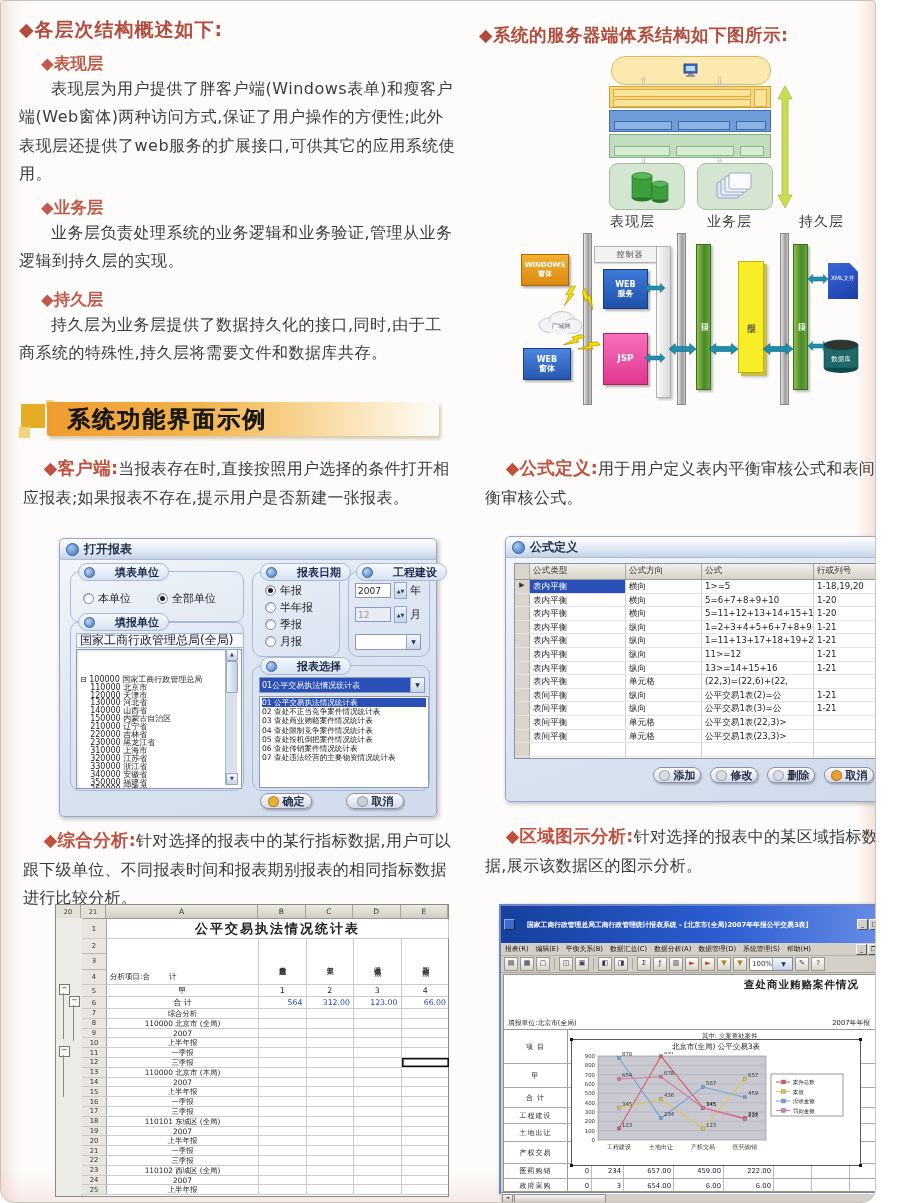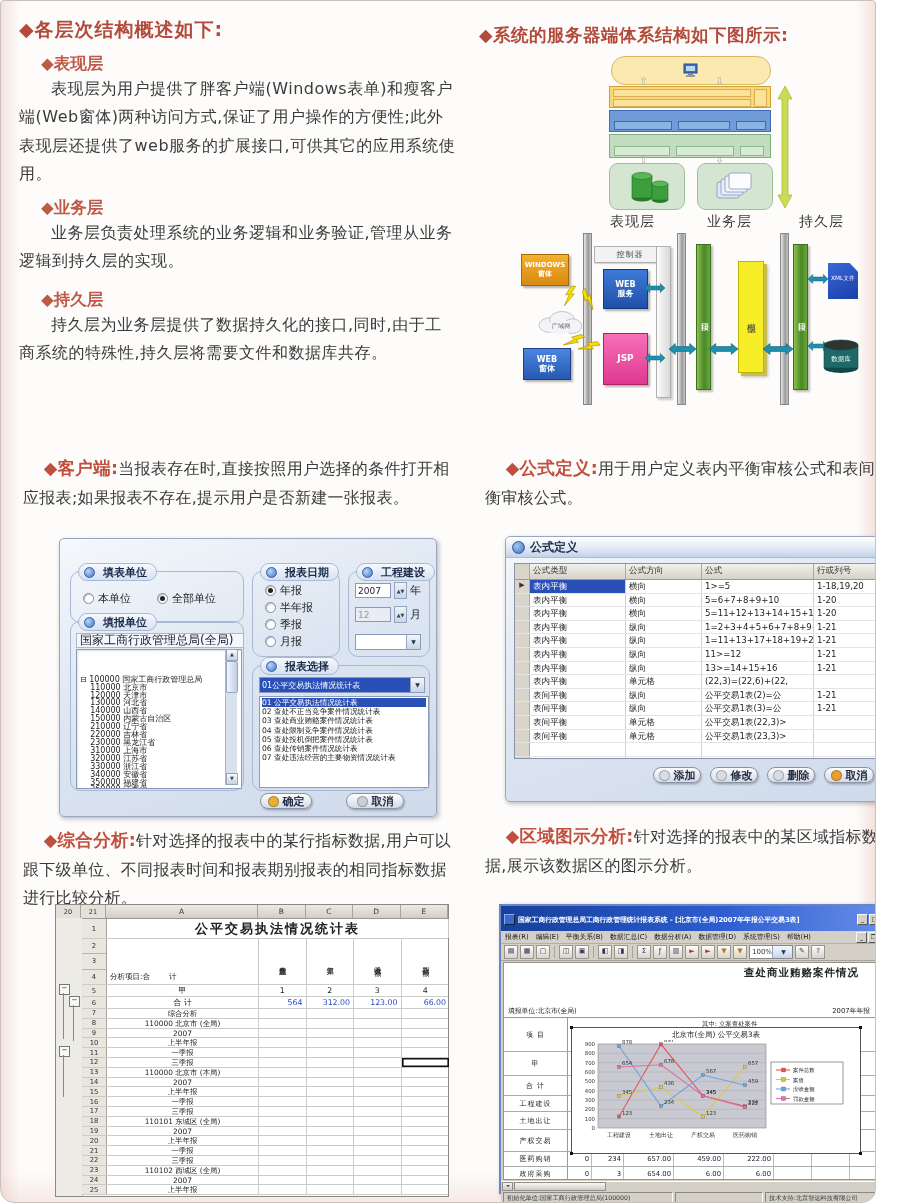--- a/index.html
+++ b/index.html
@@ -28,21 +28,21 @@
   .bsq{position:absolute;}
   
   .dlg{position:absolute;background:linear-gradient(160deg,#f5f8fc,#dde6f2 45%,#cfdaeb);
     border:1px solid #98a6c0;border-radius:5px;box-shadow:1.5px 2px 4px rgba(40,50,80,.3);}
   .dlg-tb{height:20px;background:linear-gradient(180deg,#ffffff,#e2eaf5 55%,#c4d2e8);
     border-bottom:1px solid #aebcd2;border-radius:5px 5px 0 0;display:flex;align-items:center;
     padding:0 6px;font-size:12px;font-weight:bold;color:#223048;gap:5px;}
   .ticon{width:11px;height:11px;border-radius:50%;background:radial-gradient(circle at 35% 35%,#a6c8f0,#3a6fc0);border:1px solid #2a5aa0;}
   .grp{position:absolute;border:1px solid #a9b9d4;border-radius:10px;}
   .grp-h{position:absolute;top:-9px;left:7px;height:16px;background:linear-gradient(180deg,#f6f9fd,#d6e1f1);
-    border:1px solid #a9b9d4;border-radius:9px;display:flex;align-items:center;gap:8px;
+    border:1px solid #a9b9d4;border-radius:9px;display:flex;align-items:center;gap:20px;
     padding:0 9px 0 5px;font-size:11px;font-weight:bold;color:#1a2a4a;white-space:nowrap;}
   .gdot{width:9px;height:9px;border-radius:50%;background:radial-gradient(circle at 35% 35%,#bcd6f4,#3f73c2);border:1px solid #3362ad;flex:none;}
   .radio{display:flex;align-items:center;gap:4px;font-size:11px;color:#222;height:17px;}
   .rc{width:9px;height:9px;border-radius:50%;background:#fff;border:1px solid #7a8aa8;box-shadow:inset 1px 1px 1px rgba(0,0,0,.25);position:relative;flex:none;}
   .radio.sel .rc::after{content:"";position:absolute;inset:2px;background:#222;border-radius:50%;}
   .orgbox{position:absolute;background:#f4f7fb;border:1px solid #aab8d0;font-size:12px;color:#223;
     display:flex;align-items:center;padding:0 3px;overflow:hidden;white-space:nowrap;}
   .tree{position:absolute;background:#fff;border:1px solid #8a9ab8;box-shadow:inset 1px 1px 2px rgba(0,0,0,.12);
     font-size:8px;color:#222;overflow:hidden;padding:2px 1px 0 3px;line-height:7.9px;white-space:pre;}
   .vsb{position:absolute;width:11px;background:#d8e0ee;border-left:1px solid #aab4cc;}
@@ -103,21 +103,21 @@
     display:flex;align-items:center;justify-content:center;}
   .sr.r5,.sr.r6{height:12px;font-size:7.8px;}
   .sr.r5 .ca,.sr.r5 .ce{display:flex;align-items:center;justify-content:center;}
   .sr.r6 .ce{color:#2244cc;text-align:right;padding-right:3px;font-size:7.8px;line-height:11px;}
   .sr.r6 .ca{font-size:8px;line-height:11px;}
   .sr.d{height:9.8px;font-size:7.4px;}
   .sr.d .ca{line-height:9.2px;}
   .sr.selcell .ce:last-child{box-shadow:inset 0 0 0 1.6px #111;}
   
   .win{position:absolute;border:2px solid #6a84c4;background:#d4d0c8;box-shadow:1.5px 2px 5px rgba(0,0,0,.35);box-sizing:border-box;}
-  .win-tb{height:13px;background:linear-gradient(90deg,#16409c,#2c5cd0 55%,#6a90e8);display:flex;align-items:flex-end;padding:6px 3px;gap:3px;}
+  .win-tb{height:13px;background:linear-gradient(90deg,#16409c,#2c5cd0 55%,#6a90e8);display:flex;align-items:center;padding:12px 3px;gap:12px;}
   .win-tb .wt{color:#fff;font-size:6.8px;font-weight:bold;overflow:hidden;white-space:nowrap;flex:1;}
   .wbtns{display:flex;gap:1px;margin-left:auto;}
   .wb{width:9px;height:9px;background:#d4d0c8;border:1px solid #f8f8f8;border-right-color:#555;border-bottom-color:#555;
     font-size:6px;line-height:7px;text-align:center;color:#000;flex:none;}
   .win-mb{height:12px;background:#d4d0c8;display:flex;align-items:center;font-size:6.8px;color:#111;padding:0 4px;gap:7px;border-bottom:1px solid #b4b0a8;}
   .win-tbr{height:16px;background:#d4d0c8;display:flex;align-items:center;gap:2px;padding:0 3px;border-bottom:1px solid #a8a49c;}
   .ti{width:12px;height:12px;background:linear-gradient(#fcfcf8,#d8d4cc);border:1px solid #9a968e;
     font-size:7px;line-height:11px;text-align:center;color:#335;flex:none;}
   .tsep{width:1px;height:12px;background:#a8a49c;margin:0 2px;flex:none;}
   .combo{width:42px;height:12px;background:#fff;border:1px solid #888;font-size:7px;display:flex;align-items:center;}
@@ -175,24 +175,36 @@
 
   <div class="abs sub" style="left:40px;top:52px;">◆表现层</div>
   <p class="abs para" style="left:18px;top:74px;width:438px;">表现层为用户提供了胖客户端(Windows表单)和瘦客户端(Web窗体)两种访问方式,保证了用户操作的方便性;此外表现层还提供了web服务的扩展接口,可供其它的应用系统使用。</p>
 
   <div class="abs sub" style="left:40px;top:196px;">◆业务层</div>
   <p class="abs para" style="left:18px;top:218px;width:438px;">业务层负责处理系统的业务逻辑和业务验证,管理从业务逻辑到持久层的实现。</p>
 
   <div class="abs sub" style="left:40px;top:288px;">◆持久层</div>
   <p class="abs para" style="left:18px;top:310px;width:438px;">持久层为业务层提供了数据持久化的接口,同时,由于工商系统的特殊性,持久层将需要文件和数据库共存。</p>
 
+  <div class="abs banner" style="left:18px;top:399px;width:430px;">
+    <div class="bsq" style="left:2px;top:4px;width:24px;height:24px;background:#e6ac28;"></div>
+    <div class="bsq" style="left:0;top:27px;width:11px;height:11px;background:#f2d380;"></div>
+    <div class="bsq" style="left:27px;top:0;width:8px;height:8px;background:#f2d380;"></div>
+    <div class="bar">
+        <span>系统功能界面示例</span>
+      </div>
+  </div>
 
   <p class="abs lead" style="left:18px;top:448px;width:438px;"><span class="leadlbl">◆客户端:</span><span>当报表存在时,直接按照用户选择的条件打开相应报表;如果报表不存在,提示用户是否新建一张报表。</span></p>
 
   <div class="dlg" style="left:58px;top:537px;width:376px;height:277px;">
+    <div class="dlg-tb">
+      <span class="ticon"></span>
+      <span>打开报表</span>
+    </div>
 
     <div class="grp" style="left:10px;top:32px;width:172px;height:50px;">
       <div class="grp-h">
           <span class="gdot"></span>
           <span>填表单位</span>
         </div>
       <div style="position:absolute;left:12px;top:18px;right:4px;display:flex;gap:26px;">
 
       <div class="radio">
             <span class="rc"></span>

